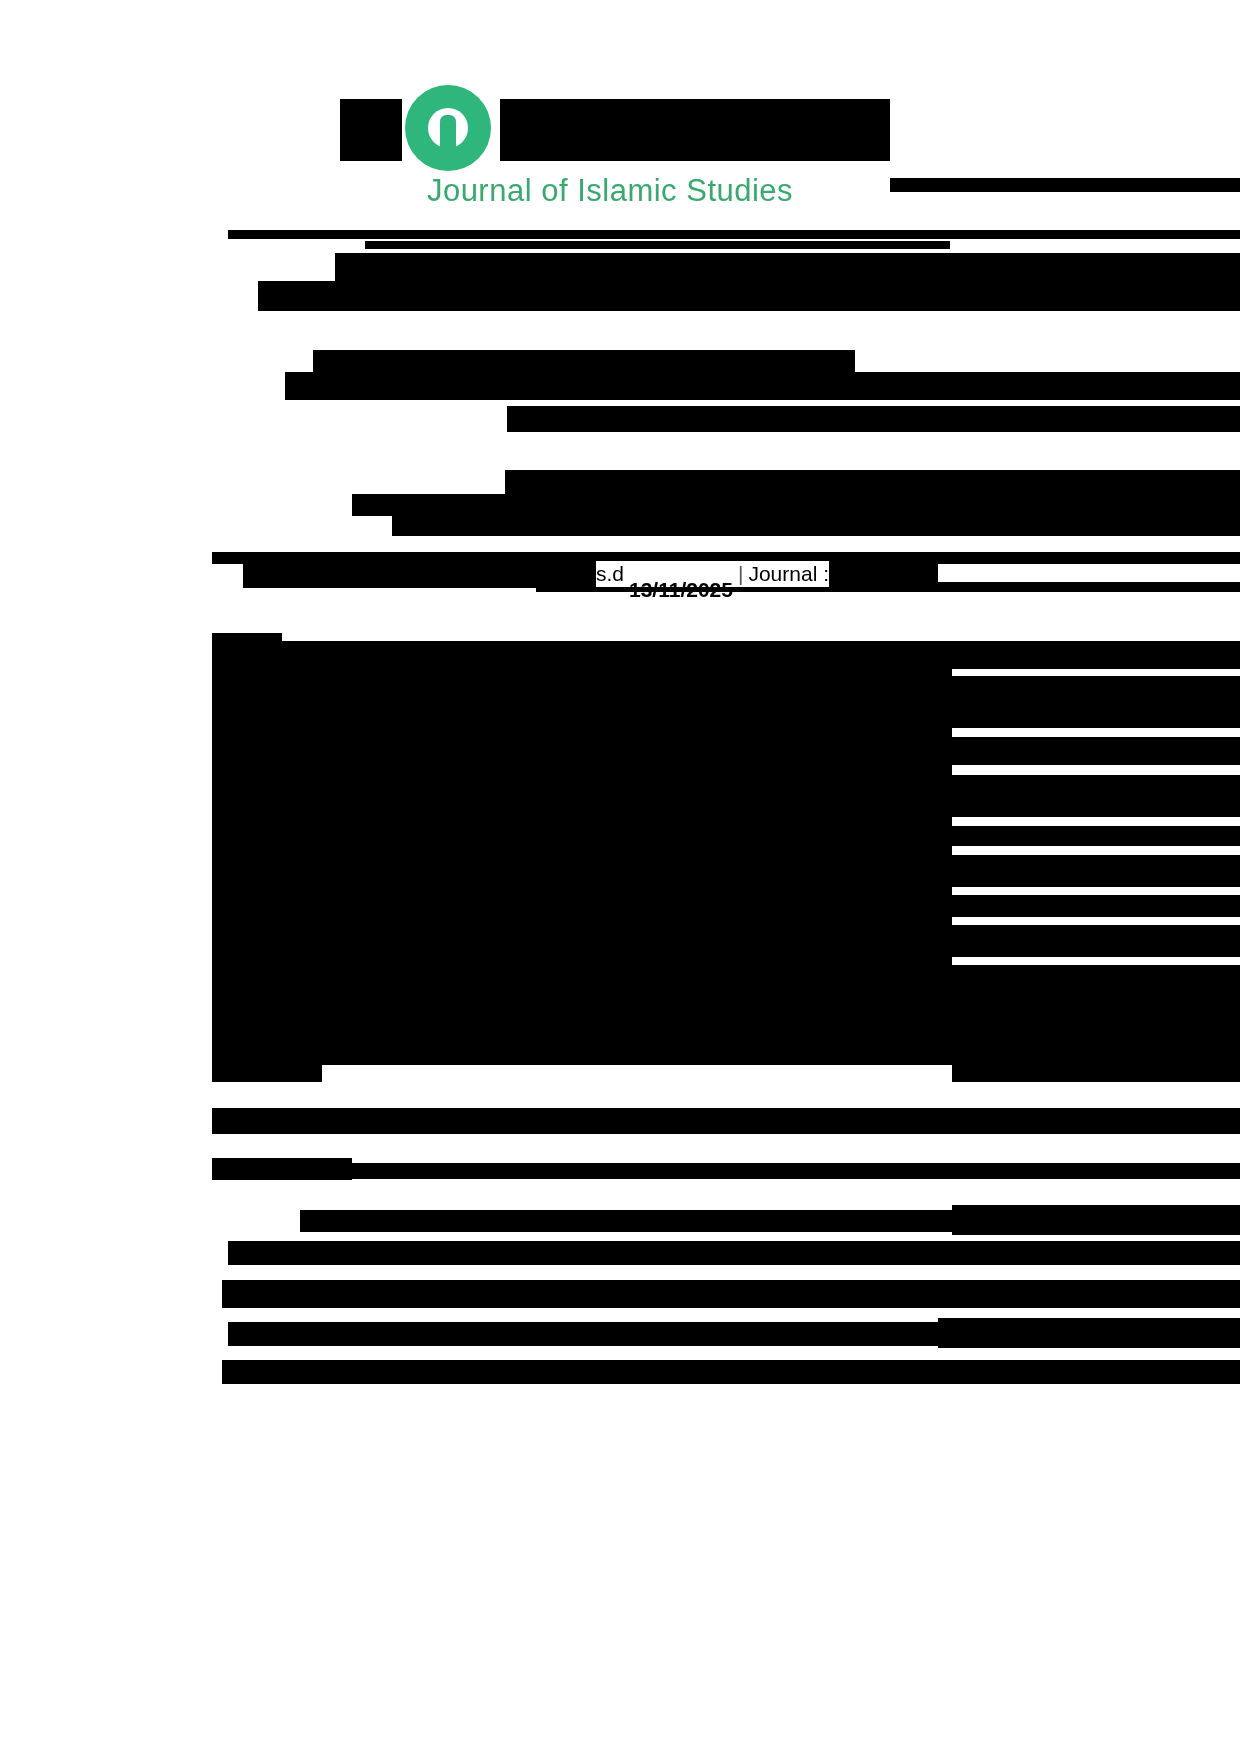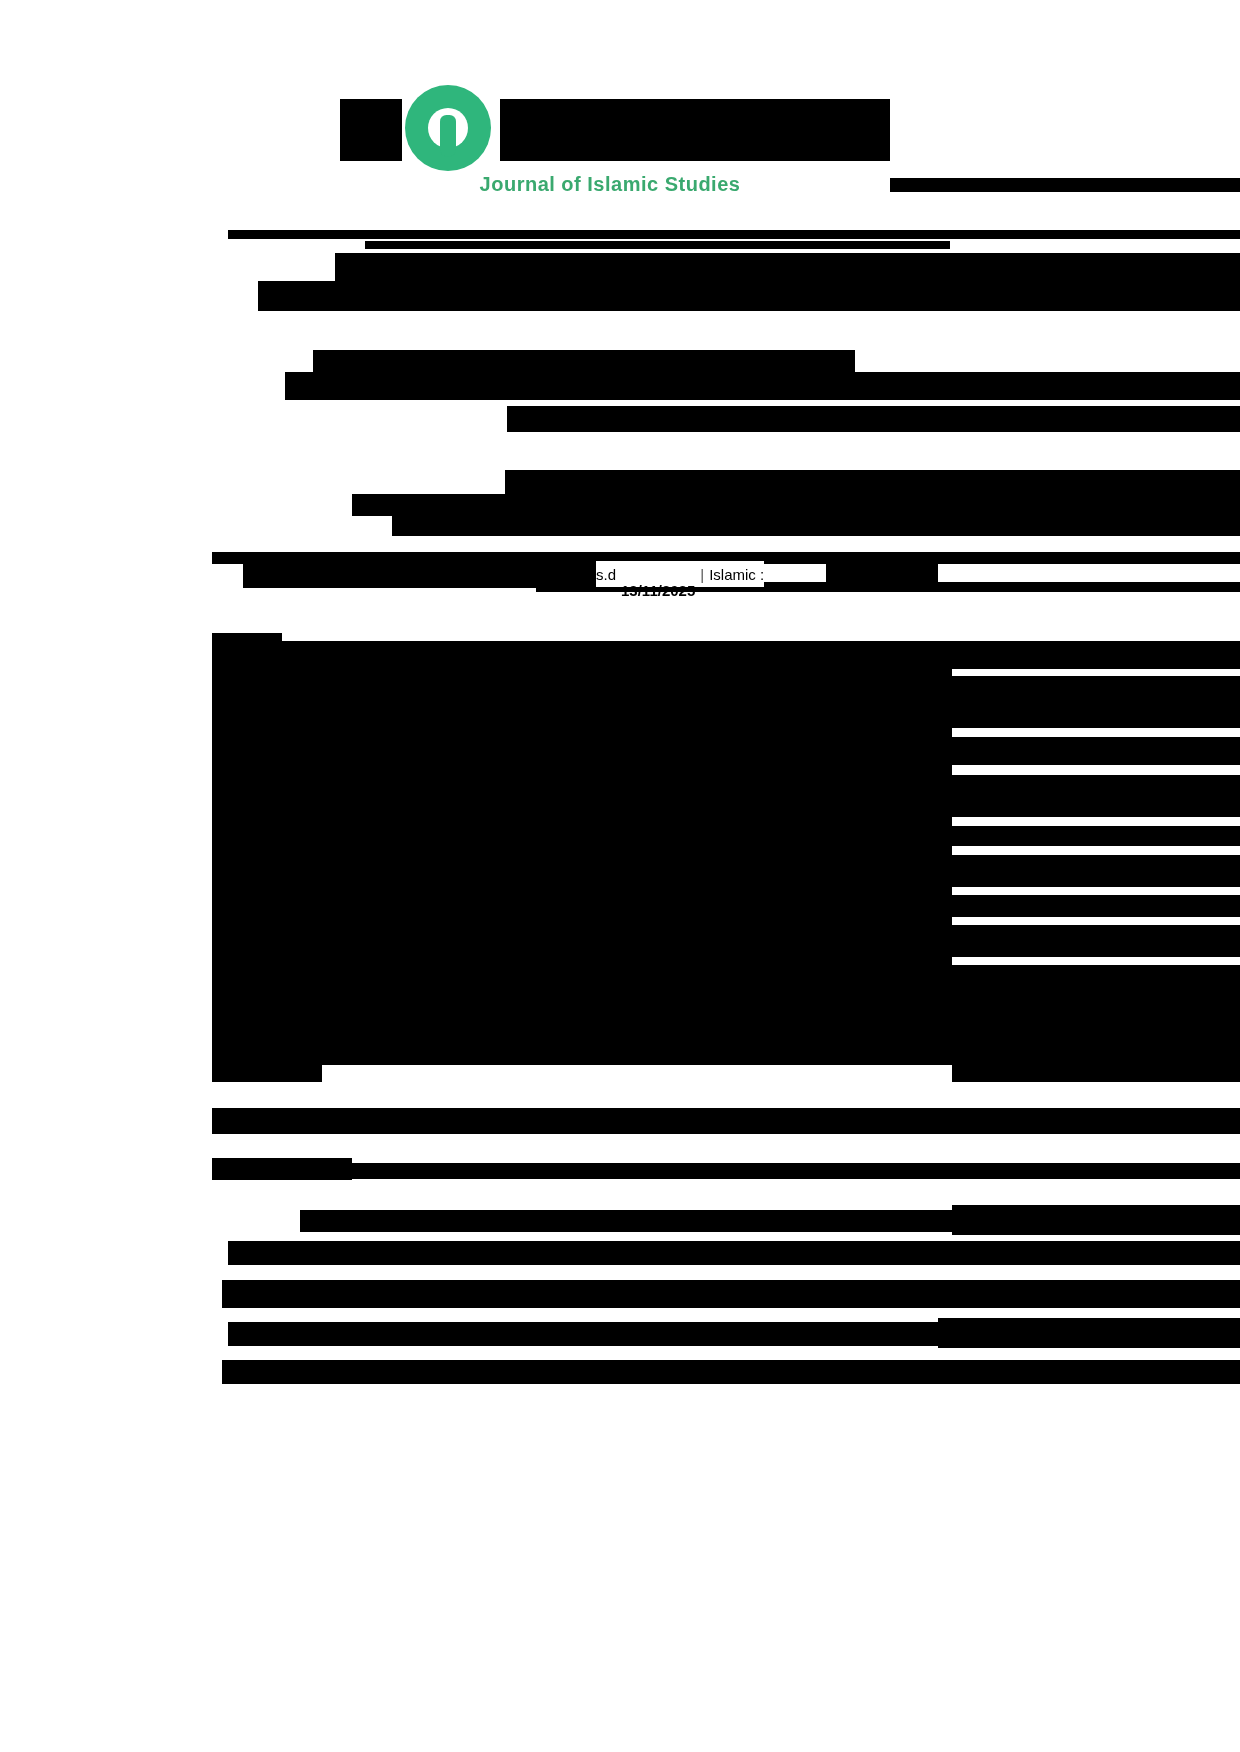--- a/index.html
+++ b/index.html
@@ -68,36 +68,36 @@
     height: 42px;
     background: #2fb67c;
     border-radius: 8px 8px 10px 10px;
   }
   .journal-title {
     position: absolute;
     left: 0px;
     top: 88px;
     width: 560px;
     text-align: center;
-    font-size: 20px;
-    font-weight: bold;
+    font-size: 31px;
+    font-weight: normal;
     color: #3aa96f;
     letter-spacing: 0.5px;
     white-space: nowrap;
   }
 
   
   .date-strip {
     position: absolute;
     left: 596px;
     top: 561px;
     height: 26px;
     display: flex;
     align-items: center;
-    font-size: 15px;
+    font-size: 21px;
     color: #000000;
     background: #ffffff;
     white-space: nowrap;
     z-index: 5;
   }
   .date-strip b { font-weight: bold; }
   .date-strip .sep { margin: 0 5px; color:#555; }
 </style>
 </head>
 <body>
@@ -137,21 +137,21 @@
 
   <div class="bar" style="left:212px; top:552px; width:1028px; height:12px;"></div>
   <div class="bar" style="left:243px; top:564px; width:480px; height:24px;"></div>
   <div class="bar" style="left:826px; top:560px; width:112px; height:28px;"></div>
   <div class="bar" style="left:536px; top:582px; width:704px; height:10px;"></div>
 
   <div class="date-strip">
     <span>s.d</span>
     <b style="margin-left:5px;margin-top:32px;">13/11/2025</b>
     <span class="sep">|</span>
-    <span>Islamic :</span>
+    <span>Journal :</span>
   </div>
 
   <div class="bar" style="left:212px; top:633px; width:70px; height:20px;"></div>
 
   <div class="bar" style="left:212px; top:641px; width:740px; height:424px;"></div>
   <div class="bar" style="left:212px; top:1060px; width:110px; height:22px;"></div>
 
   <div class="bar" style="left:952px; top:641px; width:288px; height:28px;"></div>
   <div class="bar" style="left:952px; top:676px; width:288px; height:52px;"></div>
   <div class="bar" style="left:952px; top:737px; width:288px; height:28px;"></div>

